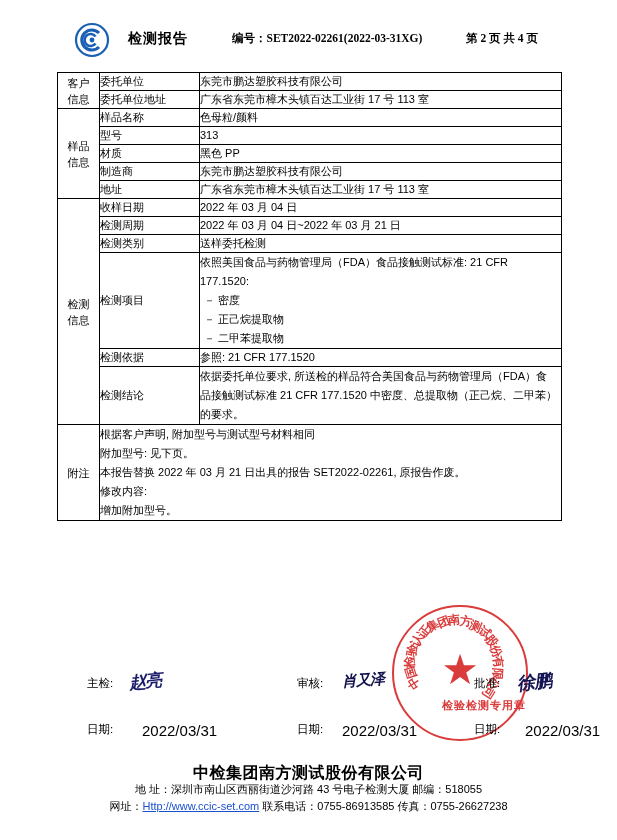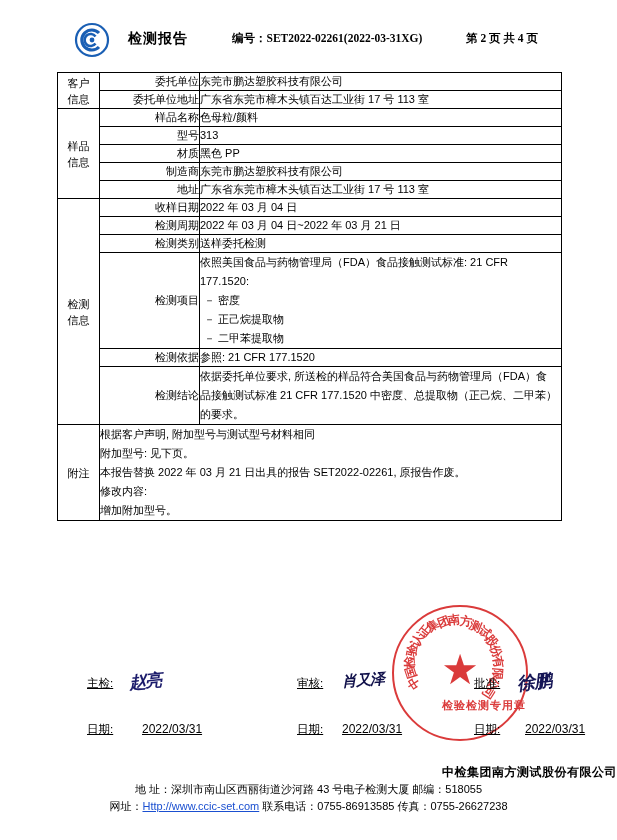--- a/index.html
+++ b/index.html
@@ -86,21 +86,20 @@
     font-size: 11.5px;
     line-height: 16px;
     font-family: "Liberation Sans", "DejaVu Sans", sans-serif;
   }
   .lbl {
     width: 100px;
     padding: 6px 0 6px 9px;
     font-size: 11.5px;
     font-family: "Liberation Sans", "DejaVu Sans", sans-serif;
     vertical-align: middle;
-    text-align: right;
   }
   .val {
     padding: 6px 0 6px 9px;
     font-size: 11.5px;
     font-family: "Liberation Sans", "DejaVu Sans", sans-serif;
     line-height: 17px;
     margin-left: 8px;
   }
   .val.tall { line-height: 19px; }
   .items { padding-left: 4px; }
@@ -124,25 +123,25 @@
   }
   .sigrow {
     position: absolute;
     width: 505px;
     height: 36px;
     font-size: 11.5px;
     font-family: "Liberation Sans", "DejaVu Sans", sans-serif;
   }
   .sigrow.r1 { top: 0; }
   .sigrow.r2 { top: 46px; }
-  .sl { position: absolute; text-decoration: underline; }
+  .sl { position: absolute; }
   .c0 { left: 30px; }
   .c2 { left: 240px; }
   .c4 { left: 417px; }
-  .sigv { font-size: 12px; }
+  .sigv { font-size: 15px; }
   .handwrite {
     font-family: "DejaVu Serif", serif;
     font-style: italic;
     font-weight: bold;
     font-size: 17px;
     color: #1b1b6b;
     transform: rotate(-6deg);
     display: inline-block;
     letter-spacing: -1px;
   }
@@ -203,23 +202,22 @@
     left: 0;
     top: 764px;
     width: 617px;
     text-align: center;
     font-size: 11px;
     line-height: 17px;
     font-family: "Liberation Sans", "DejaVu Sans", sans-serif;
   }
   .footer .fline1 {
     font-weight: bold;
-    font-size: 12px;
+    font-size: 16px;
     letter-spacing: 0.5px;
-    text-align: right;
   }
   .footer a {
     color: #1a4fd0;
     text-decoration: underline;
     margin-top: 28px;
   }
 </style>
 </head>
 <body>
 

